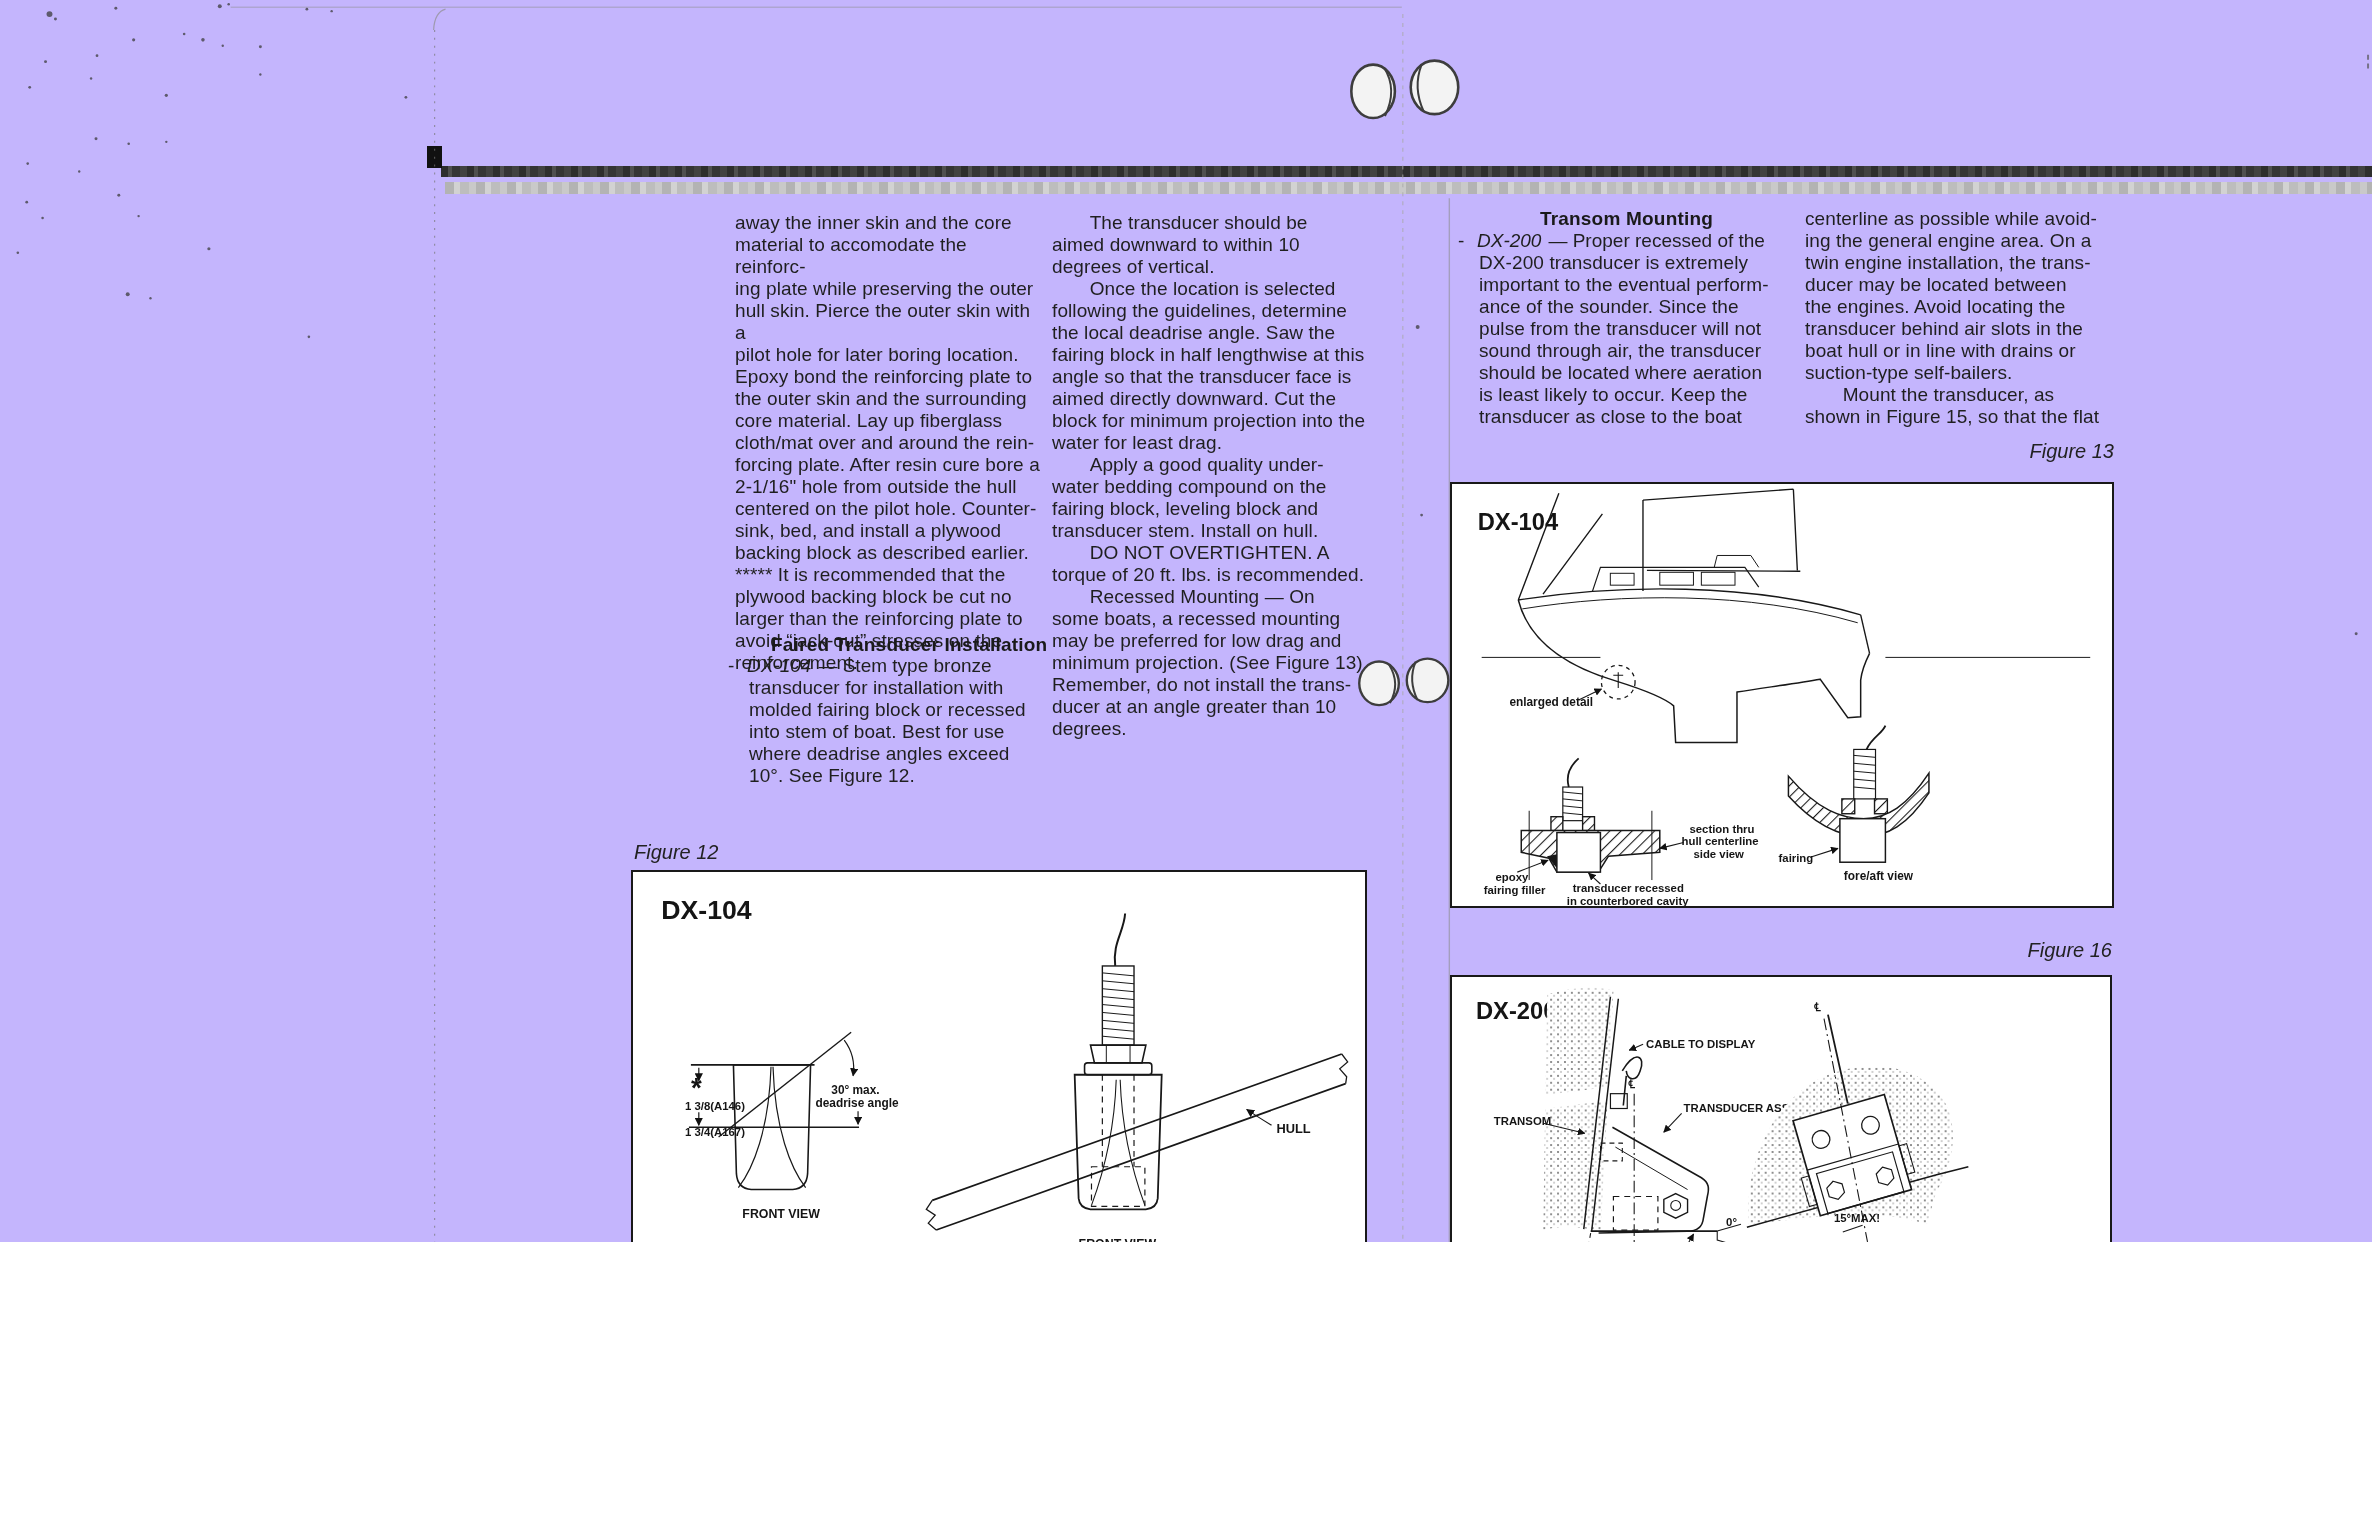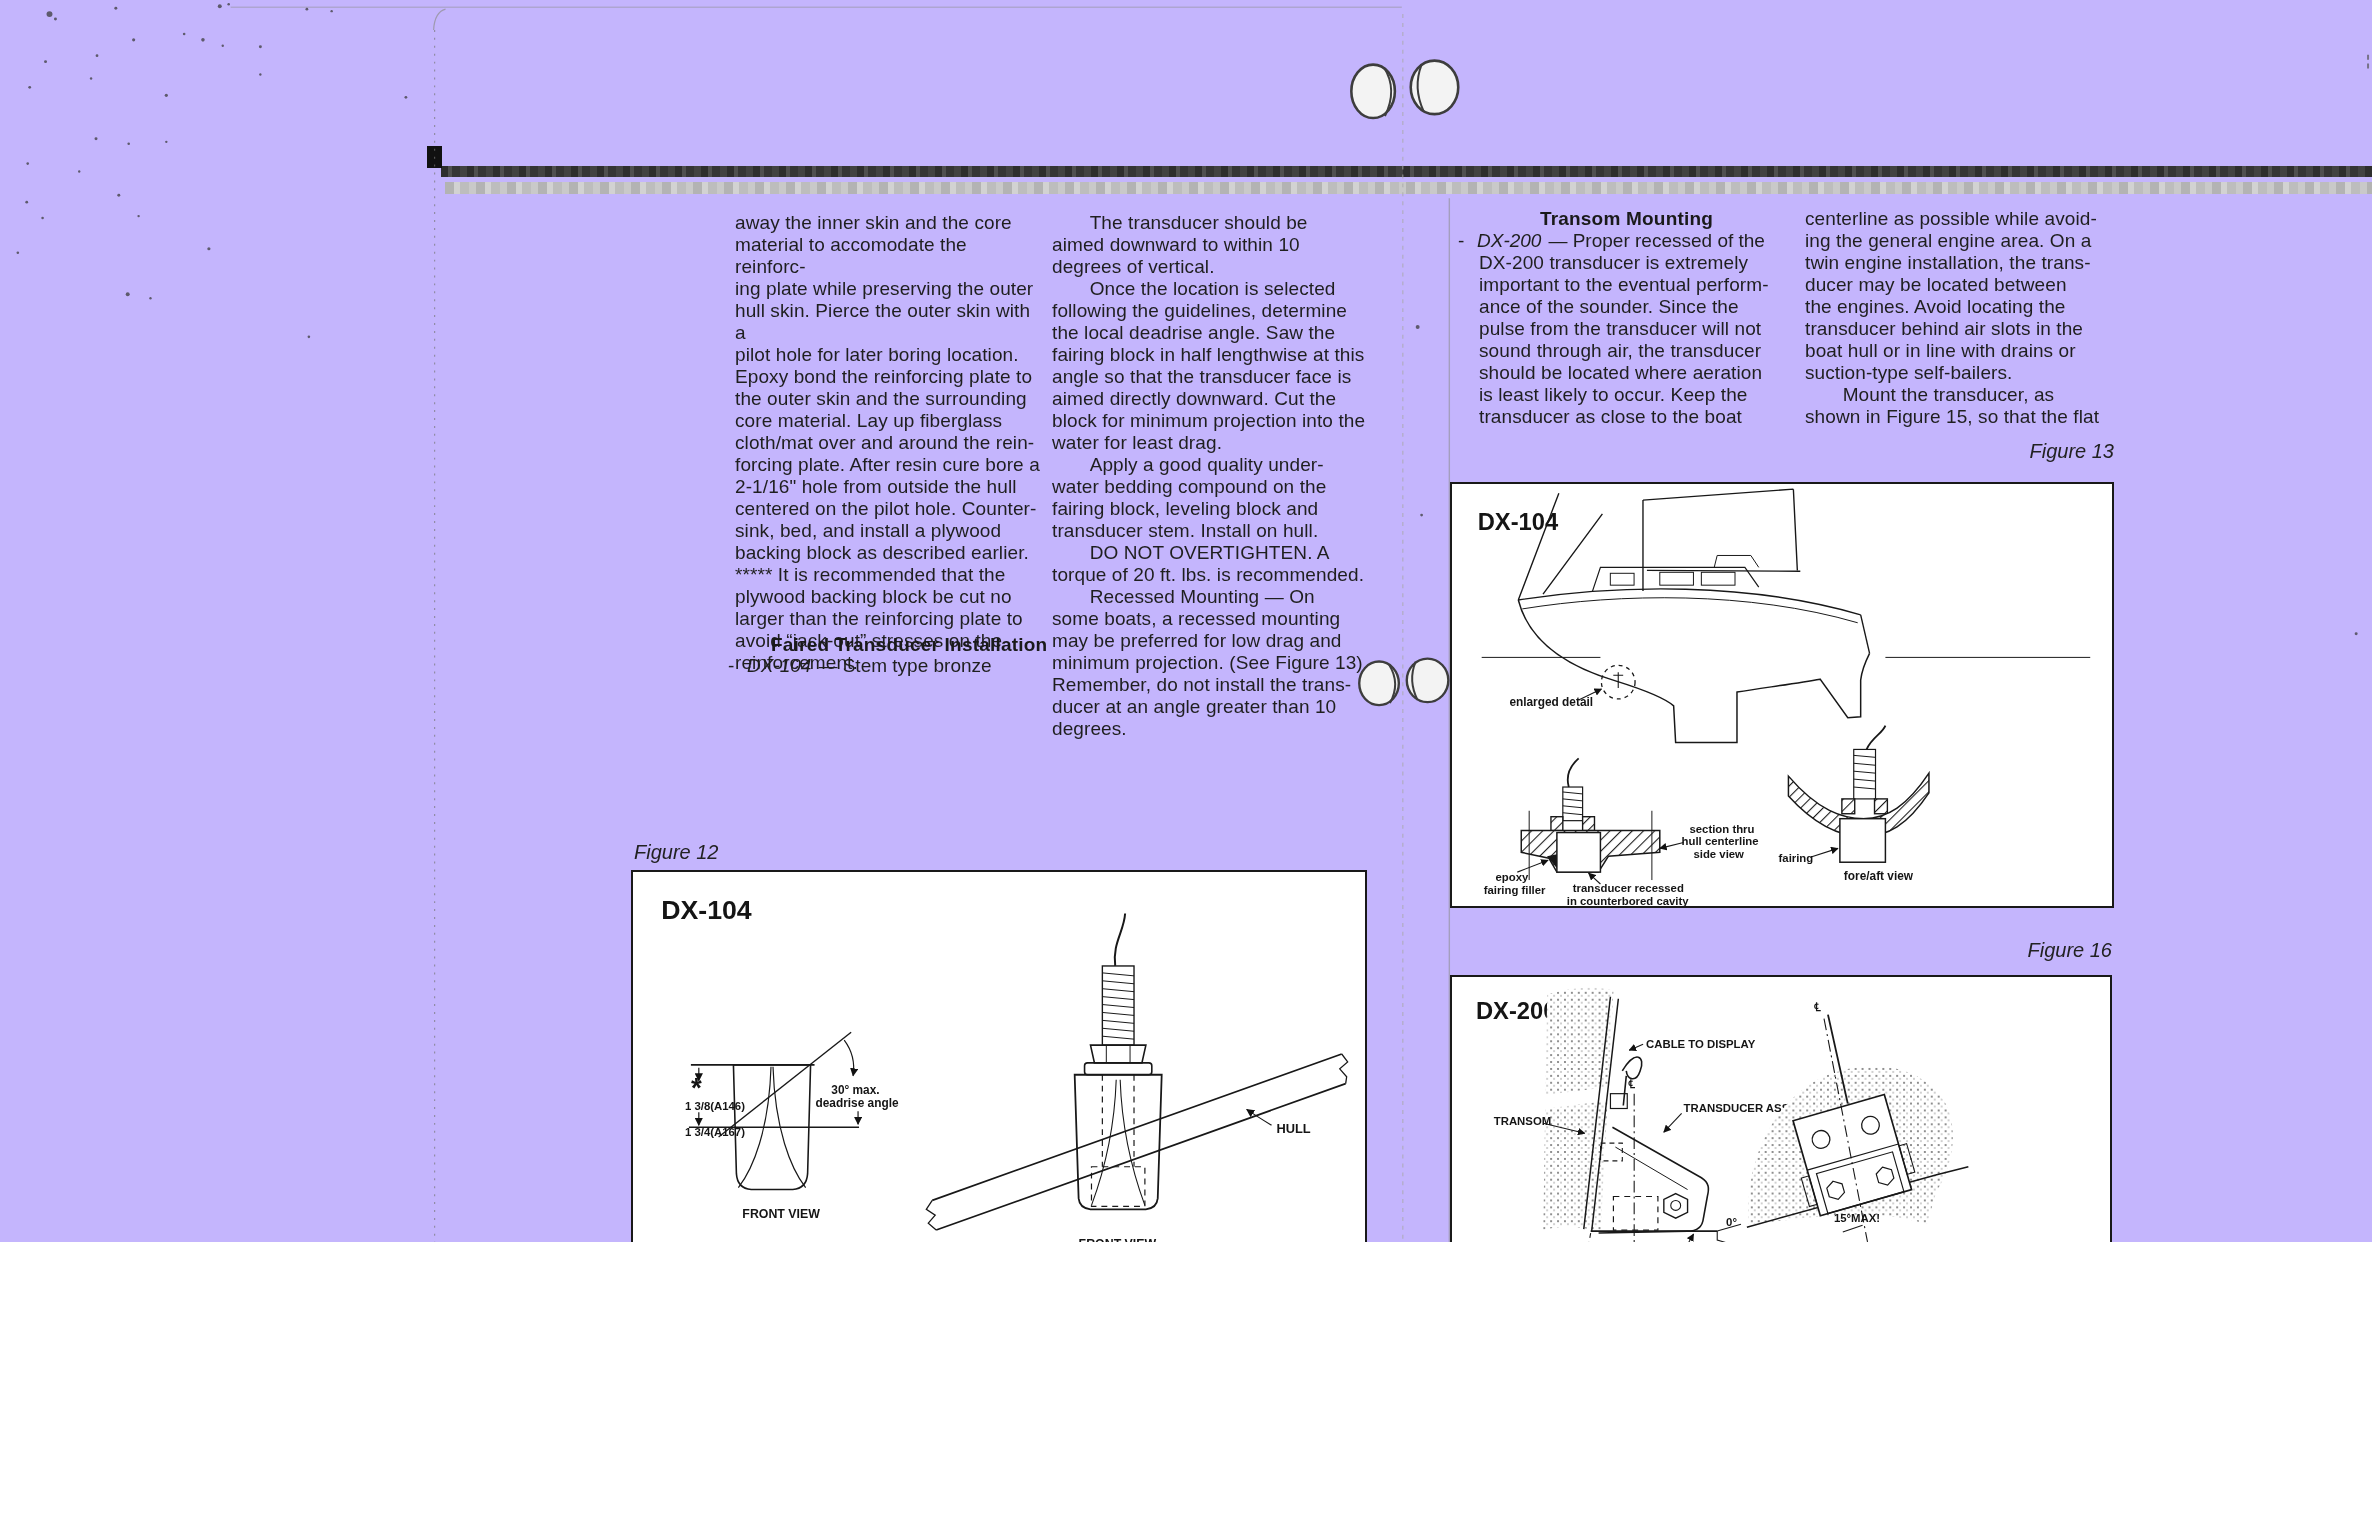--- a/index.html
+++ b/index.html
@@ -52,20 +52,25 @@
 reinforcement.</div>
 
     <div class="abs col-heading" style="left:338px;top:634px;">Faired Transducer Installation</div>
 
     <div class="abs" style="left:295px;top:655px;width:317px;">
       <div class="bullet-first">
         <span class="marker">-</span>
         <span class="model">DX-104</span>
         <span class="rest">— Stem type bronze</span>
       </div>
+      <div class="line-block bullet-cont">transducer for installation with
+molded fairing block or recessed
+into stem of boat. Best for use
+where deadrise angles exceed
+10°. See Figure 12.</div>
     </div>
 
     <div class="abs line-block" style="left:619px;top:212px;width:342px;">       The transducer should be
 aimed downward to within 10
 degrees of vertical.
        Once the location is selected
 following the guidelines, determine
 the local deadrise angle. Saw the
 fairing block in half lengthwise at this
 angle so that the transducer face is

